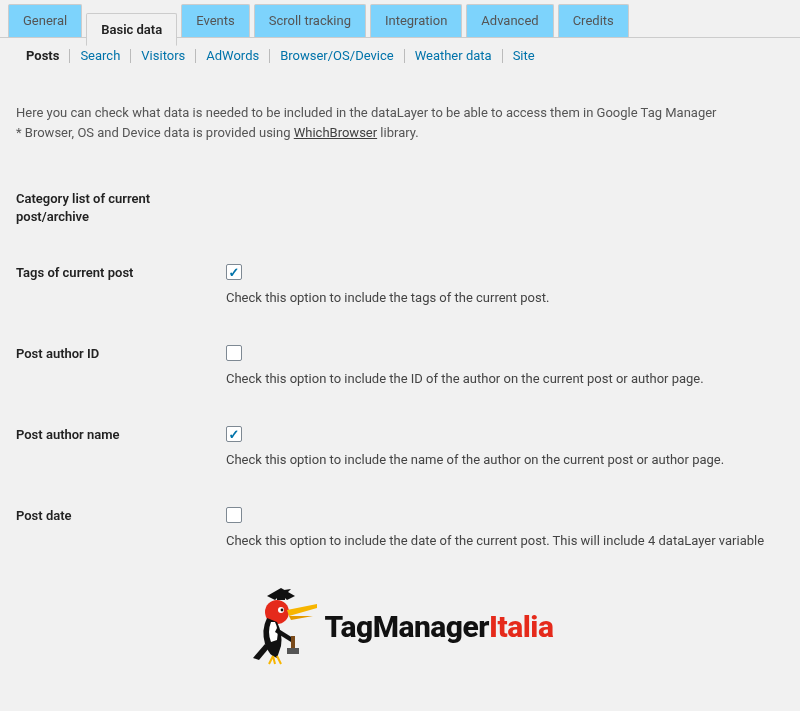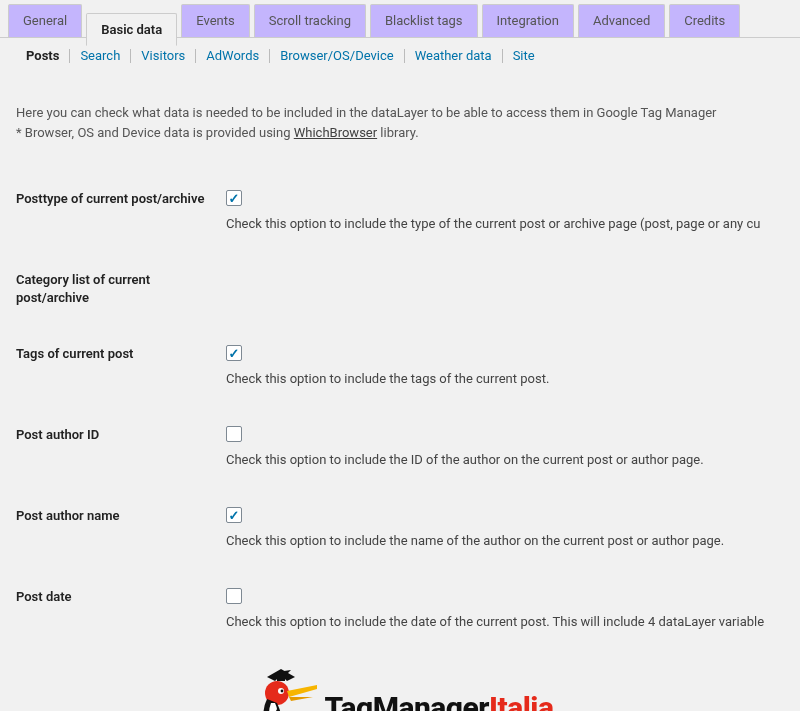--- a/index.html
+++ b/index.html
@@ -16,21 +16,21 @@
   
   .top-tabs {
     display: flex;
     gap: 4px;
     padding: 4px 8px 0 8px;
     background: #f1f1f1;
     border-bottom: 1px solid #ccc;
   }
   .top-tab {
     padding: 8px 14px;
-    background: #c4b5fd;
+    background: #7dd3fc;
     border: 1px solid #ccc;
     border-bottom: none;
     color: #555;
     font-size: 13px;
     cursor: pointer;
     border-radius: 2px 2px 0 0;
     white-space: nowrap;
   }
   .top-tab.active {
     background: #f1f1f1;
@@ -144,21 +144,20 @@
   }
 </style>
 </head>
 <body>
 
 <div class="top-tabs">
   <div class="top-tab">General</div>
   <div class="top-tab active">Basic data</div>
   <div class="top-tab">Events</div>
   <div class="top-tab">Scroll tracking</div>
-  <div class="top-tab">Blacklist tags</div>
   <div class="top-tab">Integration</div>
   <div class="top-tab">Advanced</div>
   <div class="top-tab">Credits</div>
 </div>
 
 <div class="sub-tabs">
   <span class="sub-tab active">Posts</span>
   <span class="sub-sep"></span>
   <span class="sub-tab">Search</span>
   <span class="sub-sep"></span>
@@ -175,27 +174,20 @@
 
 <div class="intro">
   <div>Here you can check what data is needed to be included in the dataLayer to be able to access them in Google Tag Manager</div>
   <div>
     <span>* Browser, OS and Device data is provided using </span><a>WhichBrowser</a><span> library.</span>
   </div>
 </div>
 
 <div class="form-table">
 
-  <div class="form-row">
-    <div class="form-label">Posttype of current post/archive</div>
-    <div class="form-control">
-      <span class="checkbox checked"></span>
-      <div class="desc">Check this option to include the type of the current post or archive page (post, page or any cu</div>
-    </div>
-  </div>
 
   <div class="form-row">
     <div class="form-label">Category list of current post/archive</div>
   </div>
 
   <div class="form-row">
     <div class="form-label">Tags of current post</div>
     <div class="form-control">
       <span class="checkbox checked"></span>
       <div class="desc">Check this option to include the tags of the current post.</div>

